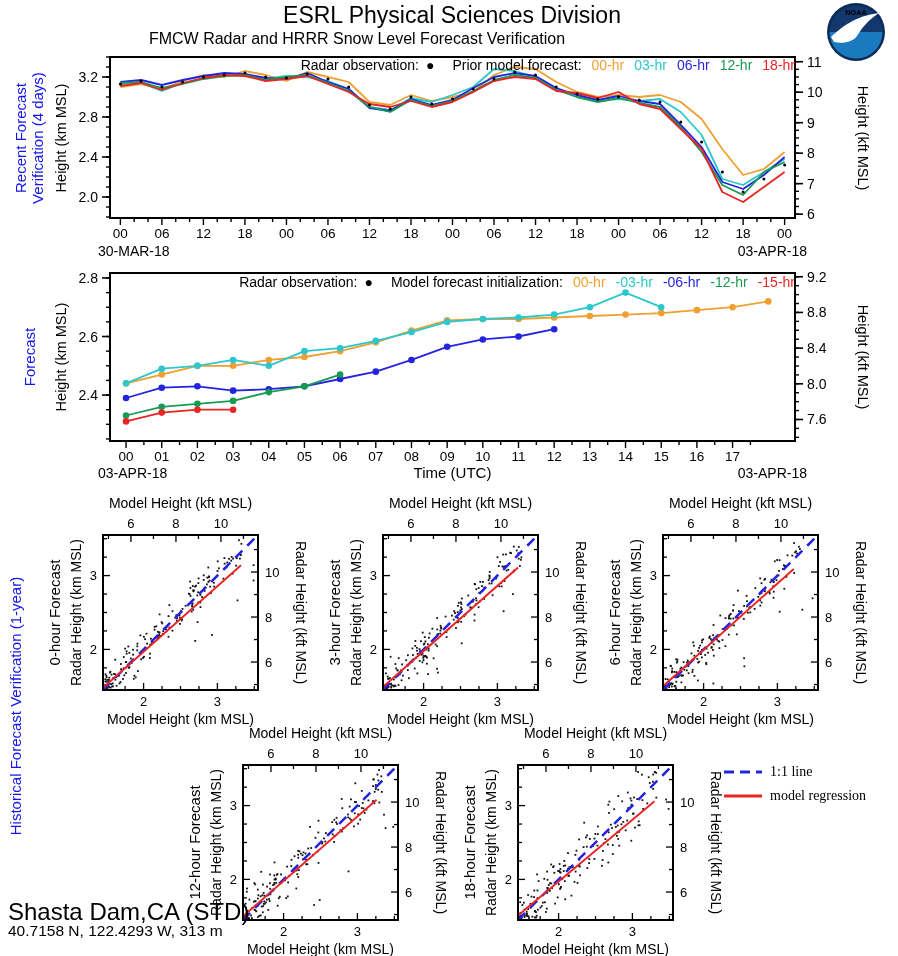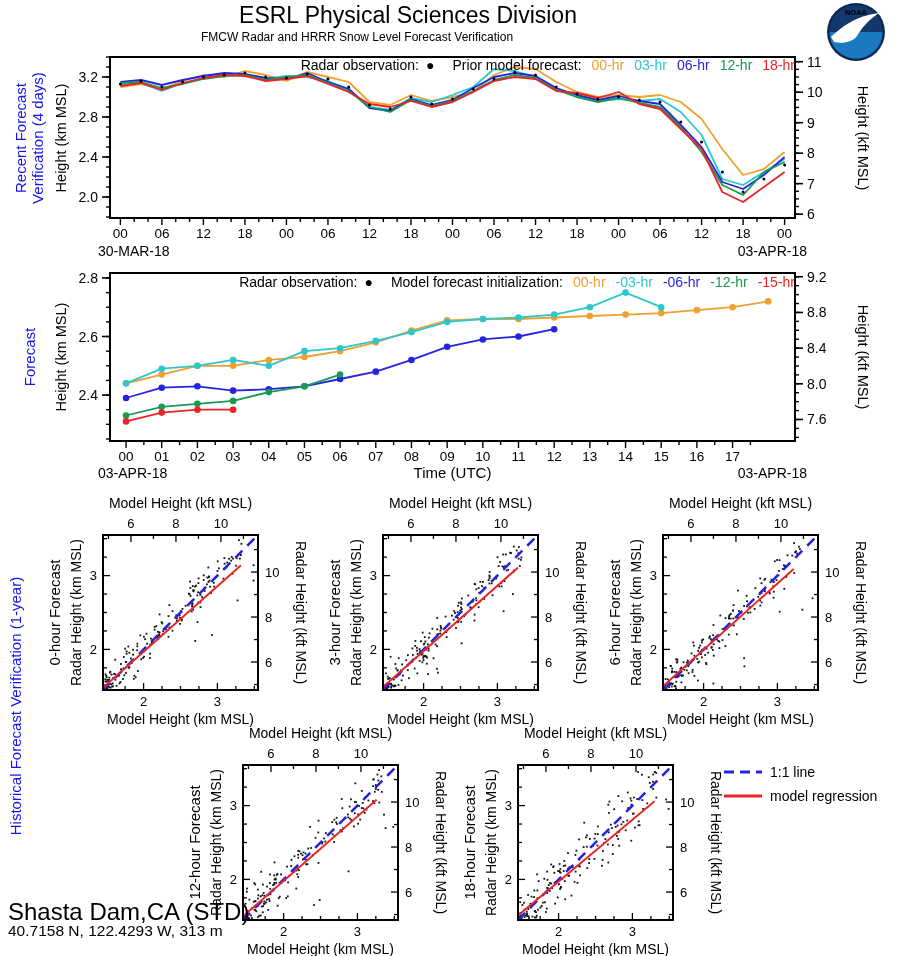--- a/index.html
+++ b/index.html
@@ -1,30 +1,30 @@
 <!DOCTYPE html>
 <html><head>
 <meta charset="utf-8">
 <style>
   html,body{margin:0;padding:0;background:#fff;}
   .canvas{position:relative;width:898px;height:956px;background:#fff;overflow:hidden;
           font-family:"Liberation Sans",sans-serif;color:#000;}
-  .title{position:absolute;left:0;top:2px;width:816px;text-align:center;font-size:23px;}
-  .subtitle{position:absolute;left:0;top:30px;width:714px;text-align:center;font-size:12px;}
+  .title{position:absolute;left:0;top:2px;width:816px;text-align:center;font-size:23px;padding-left:44px;}
+  .subtitle{position:absolute;left:0;top:30px;width:714px;text-align:center;font-size:16px;}
   .noaa{position:absolute;left:826px;top:2px;}
   .band{position:absolute;left:0;}
   .rot{position:absolute;text-align:center;line-height:1.15;}
   .rl{transform:rotate(-90deg);} .rr{transform:rotate(90deg);}
   .blue-lab{color:#1414EE;font-size:15px;}
   .ax-lab{font-size:14.5px;}
   svg text{font-family:"Liberation Sans",sans-serif;fill:#000;}
   .ts-legend{position:absolute;left:110px;width:685px;text-align:right;font-size:14px;white-space:nowrap;}
   .ts-legend span{display:inline-block;}
   .leg2{position:absolute;left:724px;top:760px;font-size:14px;}
-  .leg2 .row{height:24px;display:flex;align-items:center;}
+  .leg2 .row{height:24px;display:flex;align-items:center;font-family:Liberation Serif, serif;}
   .leg2 svg{margin-right:8px;}
   .station1{position:absolute;left:8px;top:898px;font-size:24px;}
   .station2{position:absolute;left:8px;top:922px;font-size:15.5px;}
 </style>
 </head>
 <body>
 
 <div class="canvas">
 
   <div class="title">ESRL Physical Sciences Division</div>

